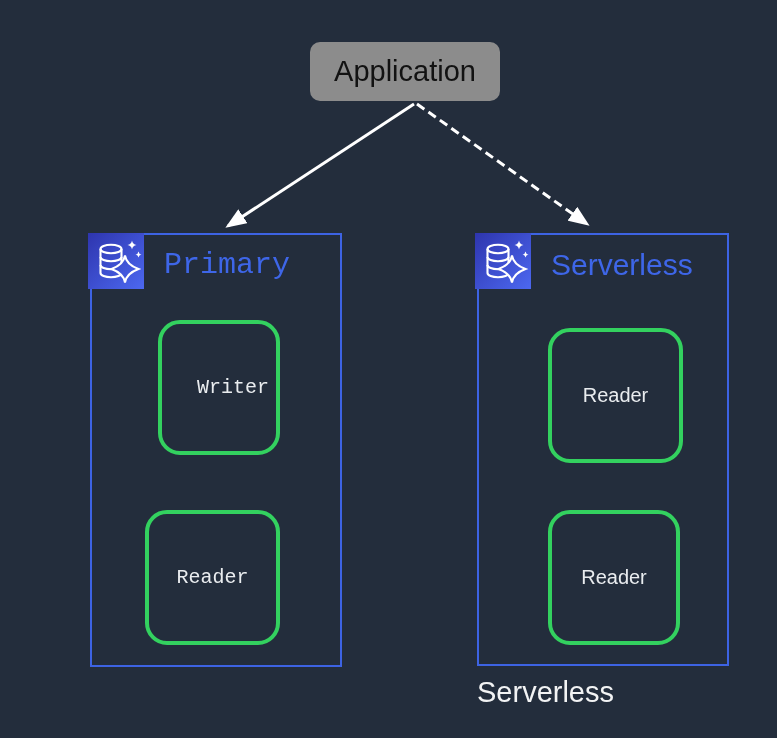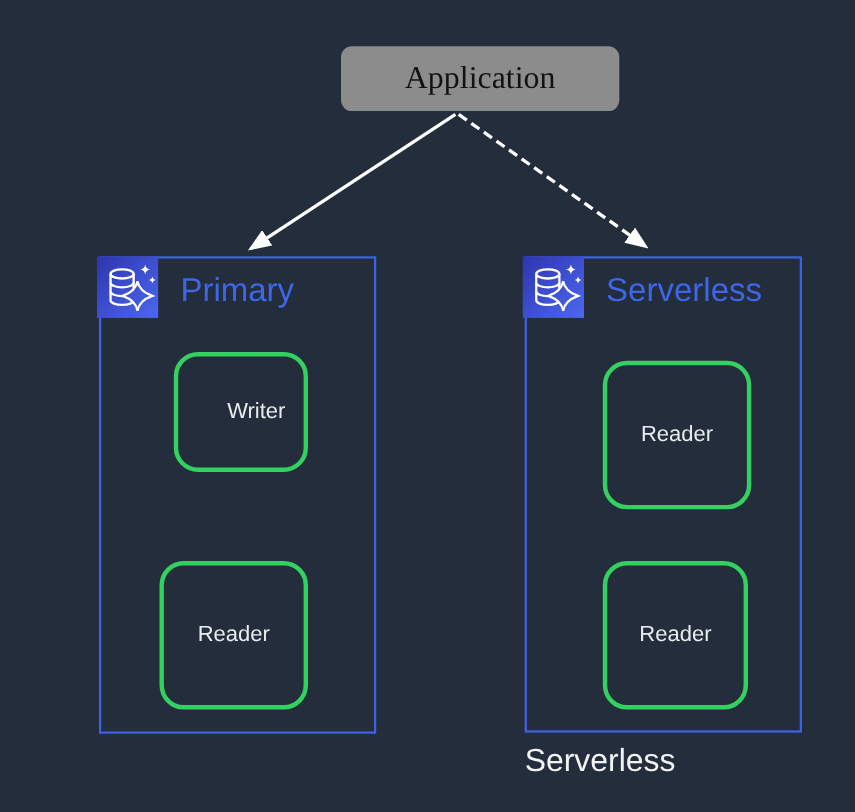--- a/index.html
+++ b/index.html
@@ -17,35 +17,34 @@
   html,body{width:777px;height:738px;}
   body{
     background:var(--background);
     font-family:"Liberation Sans", sans-serif;
     overflow:hidden;
   }
   .canvas{position:relative;width:777px;height:738px;}
   .arrows{position:absolute;left:0;top:0;width:777px;height:738px;pointer-events:none;}
 
   .app-box{
-    position:absolute;left:310px;top:42px;width:253px;height:59px;
+    position:absolute;left:310px;top:42px;width:190px;height:59px;
     background:var(--application-fill);
     border-radius:10px;
     display:flex;align-items:center;justify-content:center;
     color:var(--application-text);
     font-size:29px;
-    font-family:Liberation Serif, serif;
   }
 
   .cluster{
     position:absolute;width:252px;
     border:2px solid var(--cluster-border);
     background:transparent;
   }
-  .cluster-primary{left:90px;top:233px;height:434px;}
+  .cluster-primary{left:90px;top:233px;height:434px;font-family:Liberation Mono, monospace;}
   .cluster-secondary{left:477px;top:233px;height:433px;}
 
   .cluster-icon{
     position:absolute;left:-4px;top:-2px;width:56px;height:56px;
     line-height:0;
   }
   .cluster-icon svg{width:56px;height:56px;display:block;}
 
   .cluster-title{
     position:absolute;left:72px;top:12px;
@@ -55,21 +54,21 @@
   }
 
   .node{
     position:absolute;
     border:4px solid var(--node-border);
     border-radius:22px;
     display:flex;align-items:center;justify-content:center;
     color:var(--node-text);
     font-size:20px;
   }
-  .node-primary-writer{left:66px;top:85px;width:122px;height:109px;padding-left:28px;}
+  .node-primary-writer{left:66px;top:85px;width:122px;height:135px;padding-left:28px;}
   .node-primary-reader{left:53px;top:275px;width:135px;height:135px;}
   .node-secondary-reader1{left:69px;top:93px;width:135px;height:135px;}
   .node-secondary-reader2{left:69px;top:275px;width:132px;height:135px;}
 
   .caption{
     position:absolute;left:477px;top:676px;width:252px;
     text-align:left;
     font-size:29px;
     color:var(--caption-text);
   }

